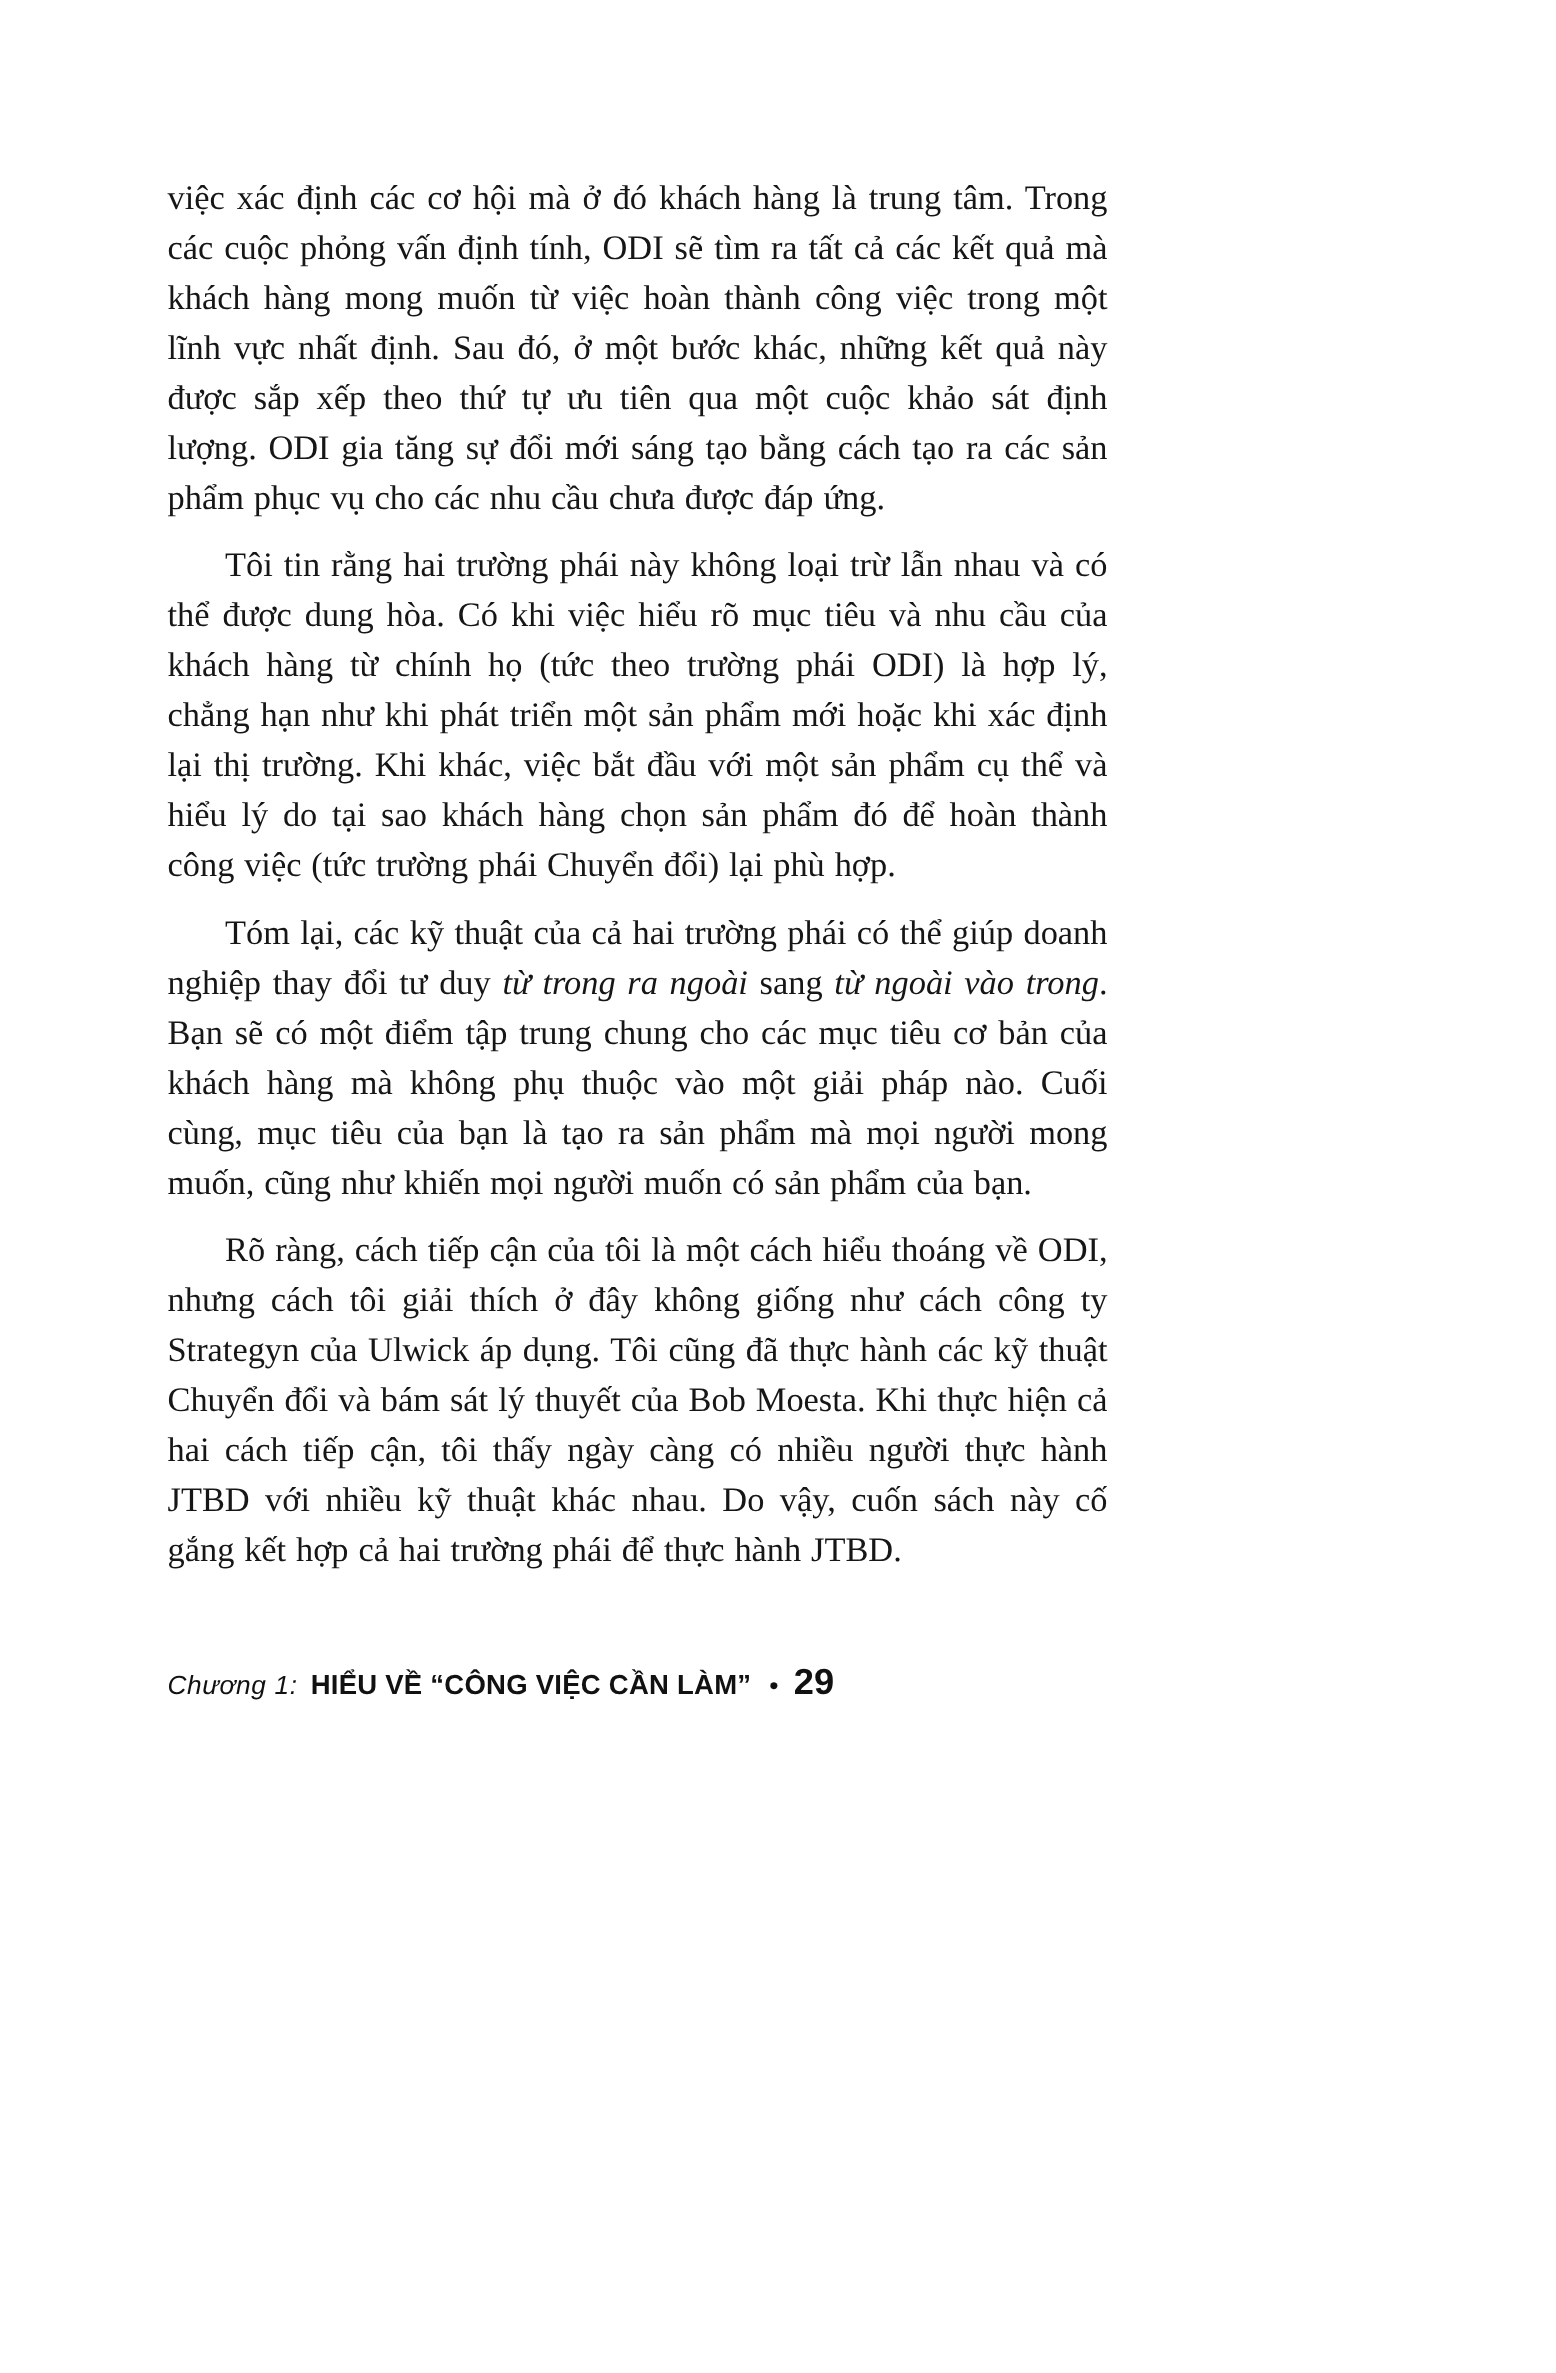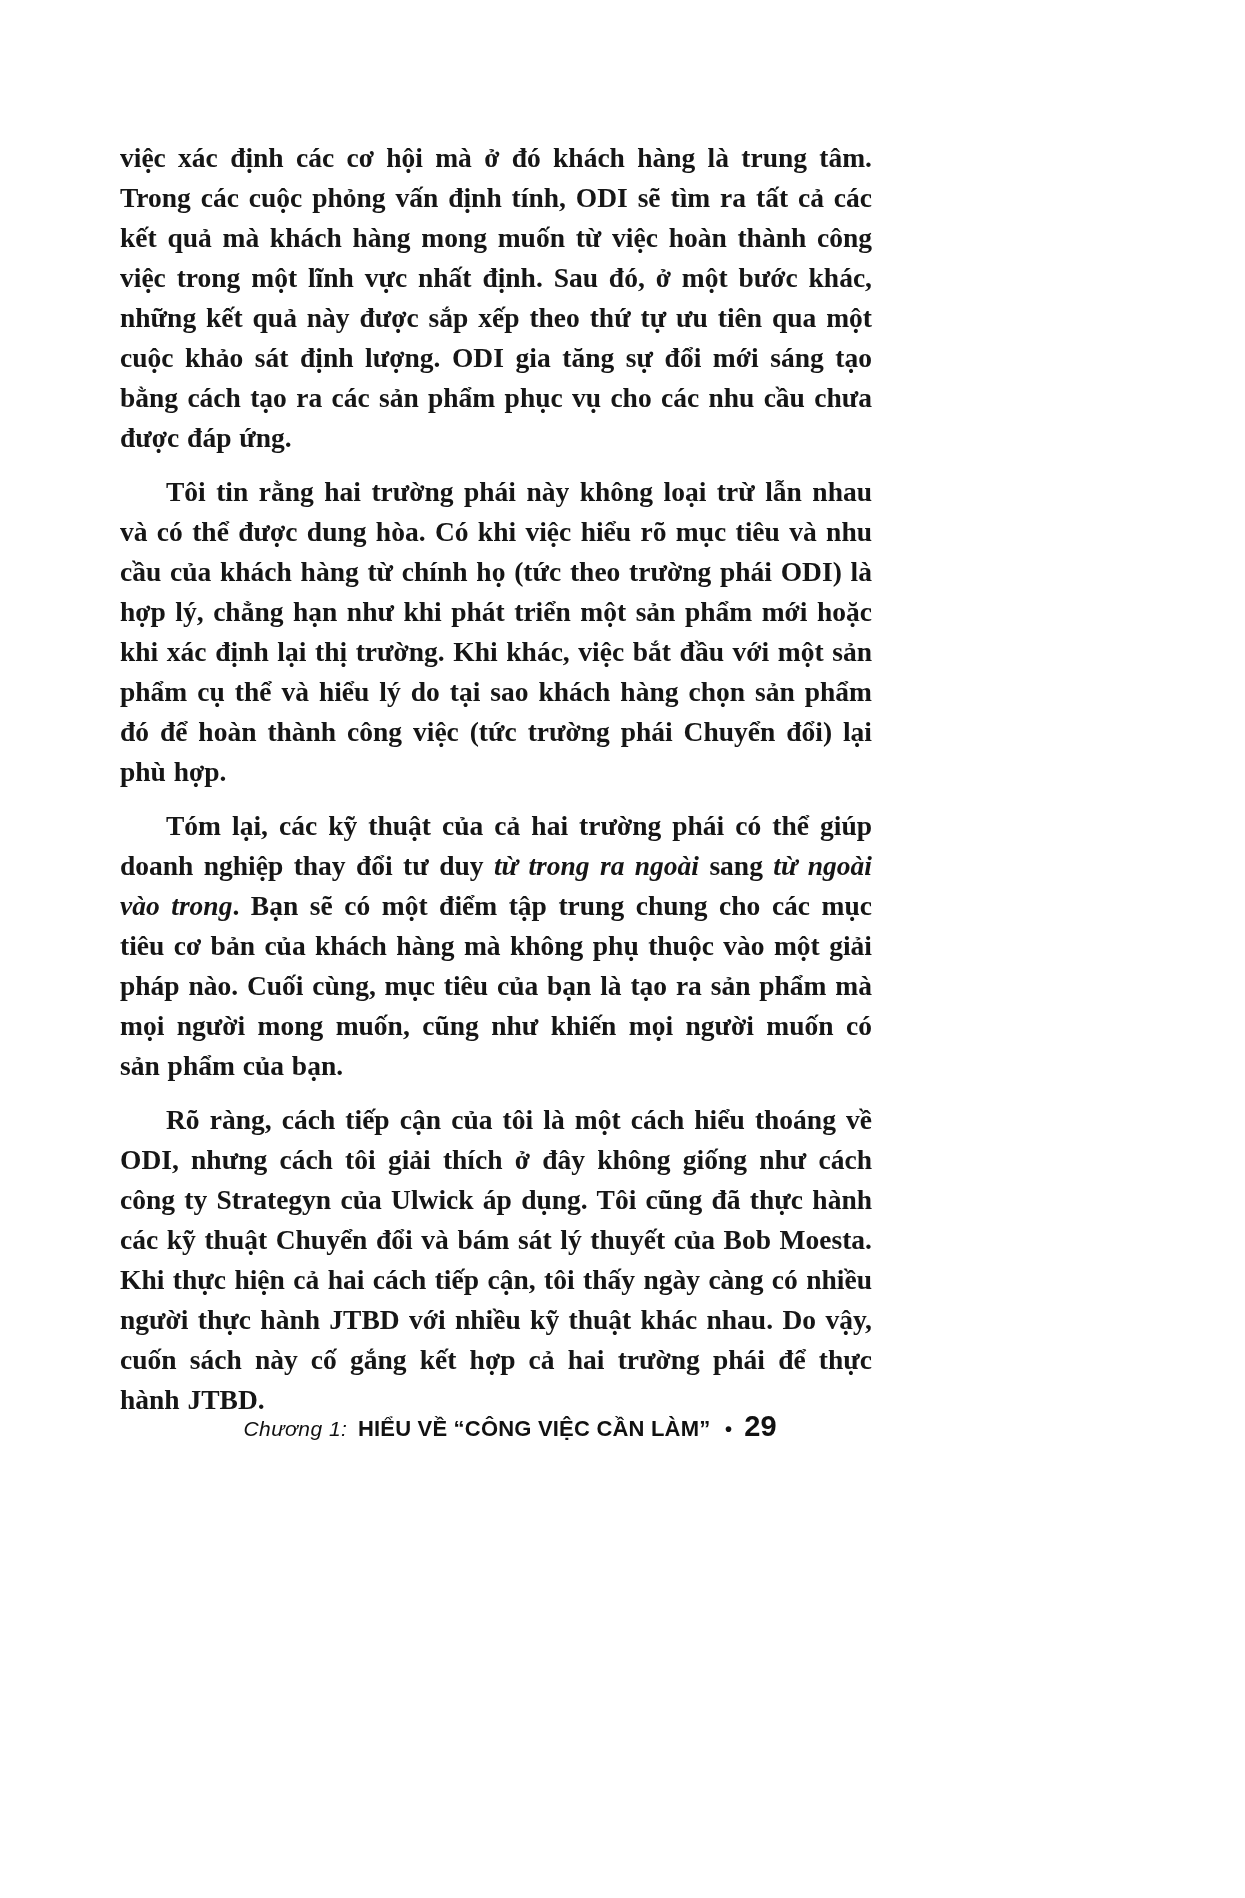--- a/index.html
+++ b/index.html
@@ -11,24 +11,23 @@
     position: relative;
     width: 1245px;
     height: 1898px;
     background: #ffffff;
     overflow: hidden;
     font-family: "Liberation Serif", "DejaVu Serif", serif;
     color: #161616;
   }
   .text-block {
     position: absolute;
-    left: 120px;
+    left: 134px;
     top: 138px;
     width: 752px;
-    font-weight: bold;
   }
   .para {
     margin: 0 0 0 0;
     font-size: 27.5px;
     line-height: 40px;
     text-align: justify;
     text-justify: inter-word;
     text-indent: 46px;
     word-spacing: 1px;
   }
@@ -36,24 +35,24 @@
     margin-top: 14px;
   }
   .para.no-indent {
     text-indent: 0;
   }
   .para em {
     font-style: italic;
   }
   .footer {
     position: absolute;
-    top: 1410px;
+    top: 1330px;
     left: 134px;
     width: 752px;
-    text-align: center;
+    text-align: left;
     font-family: "Liberation Sans", "DejaVu Sans", sans-serif;
     color: #111111;
     white-space: nowrap;
   }
   .chapter-label {
     font-style: italic;
     font-weight: 400;
     font-size: 21px;
     letter-spacing: 0.5px;
   }

